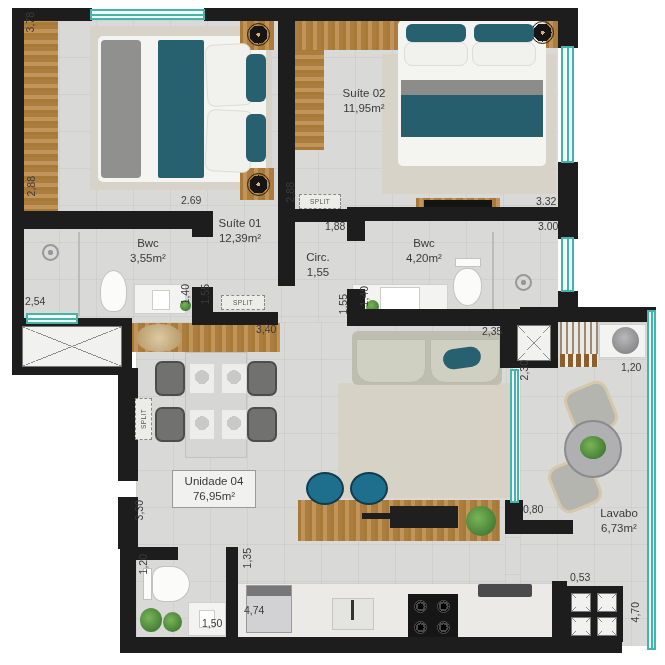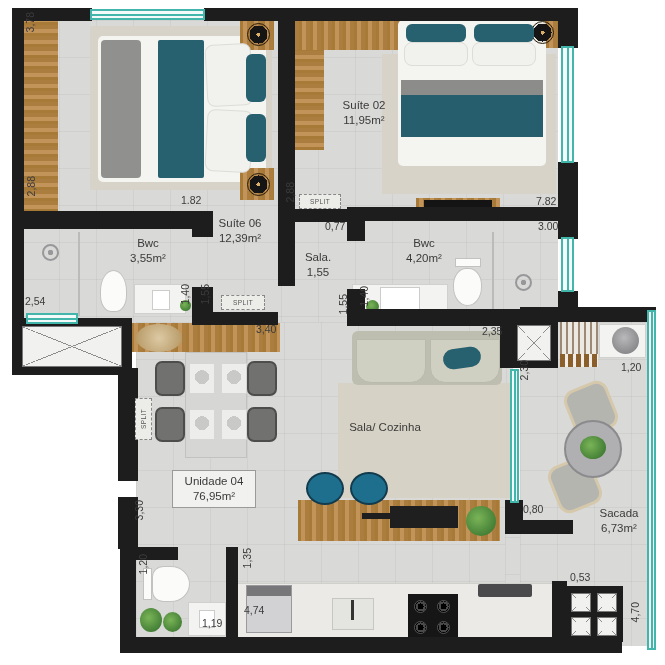--- a/index.html
+++ b/index.html
@@ -195,72 +195,71 @@
   <div class="xcell" style="left:597px;top:617px;width:20px;height:19px"></div>
 
   <div class="win winH" style="left:90px;top:9px;width:115px;height:11px"></div>
   <div class="win winV" style="left:561px;top:46px;width:13px;height:117px"></div>
   <div class="win winH" style="left:26px;top:313px;width:52px;height:11px"></div>
   <div class="win winV" style="left:561px;top:237px;width:13px;height:55px"></div>
   <div class="win winV" style="left:510px;top:369px;width:9px;height:134px"></div>
   <div class="win winV" style="left:647px;top:310px;width:9px;height:340px"></div>
 
   <div class="rlabel" style="left:202px;top:216px;width:76px">
-    <div>Suíte 06</div>
+    <div>Suíte 01</div>
     <div>12,39m²</div>
   </div>
-  <div class="rlabel" style="left:326px;top:98px;width:76px">
+  <div class="rlabel" style="left:326px;top:86px;width:76px">
     <div>Suíte 02</div>
     <div>11,95m²</div>
   </div>
   <div class="rlabel" style="left:112px;top:236px;width:72px">
     <div>Bwc</div>
     <div>3,55m²</div>
   </div>
   <div class="rlabel" style="left:388px;top:236px;width:72px">
     <div>Bwc</div>
     <div>4,20m²</div>
   </div>
   <div class="rlabel" style="left:292px;top:250px;width:52px">
-    <div>Sala.</div>
+    <div>Circ.</div>
     <div>1,55</div>
   </div>
   <div class="rlabel" style="left:325px;top:420px;width:120px">
-    <div>Sala/ Cozinha</div>
   </div>
   <div class="rlabel" style="left:172px;top:470px;width:78px;border:1px solid #9a9a98;background:rgba(244,244,242,.88);padding:3px 2px">
     <div>Unidade 04</div>
     <div>76,95m²</div>
   </div>
   <div class="rlabel" style="left:585px;top:506px;width:68px">
-    <div>Sacada</div>
+    <div>Lavabo</div>
     <div>6,73m²</div>
   </div>
 
   <div class="dim dimv" style="left:24px;top:12px">3,78</div>
   <div class="dim dimv" style="left:25px;top:176px">2,88</div>
-  <div class="dim" style="left:181px;top:194px">1.82</div>
+  <div class="dim" style="left:181px;top:194px">2.69</div>
   <div class="dim" style="left:25px;top:295px">2,54</div>
   <div class="dim dimv" style="left:179px;top:284px">1,40</div>
   <div class="dim dimv" style="left:199px;top:284px">1,55</div>
   <div class="dim dimv" style="left:284px;top:182px">2,88</div>
-  <div class="dim" style="left:325px;top:220px">0,77</div>
-  <div class="dim" style="left:536px;top:195px">7.82</div>
+  <div class="dim" style="left:325px;top:220px">1,88</div>
+  <div class="dim" style="left:536px;top:195px">3.32</div>
   <div class="dim" style="left:538px;top:220px">3.00</div>
   <div class="dim dimv" style="left:358px;top:286px">1,40</div>
   <div class="dim dimv" style="left:337px;top:294px">1,55</div>
   <div class="dim" style="left:482px;top:325px">2,35</div>
   <div class="dim" style="left:256px;top:323px">3,40</div>
   <div class="dim dimv" style="left:518px;top:360px">2,30</div>
   <div class="dim" style="left:621px;top:361px">1,20</div>
   <div class="dim" style="left:523px;top:503px">0,80</div>
   <div class="dim dimv" style="left:133px;top:500px">3,30</div>
   <div class="dim dimv" style="left:137px;top:554px">1,20</div>
   <div class="dim dimv" style="left:241px;top:548px">1,35</div>
-  <div class="dim" style="left:202px;top:617px">1,19</div>
+  <div class="dim" style="left:202px;top:617px">1,50</div>
   <div class="dim" style="left:244px;top:604px">4,74</div>
   <div class="dim" style="left:570px;top:571px">0,53</div>
   <div class="dim dimv" style="left:629px;top:602px">4,70</div>
 
   <div class="split" style="left:221px;top:295px;width:44px;height:15px">
     <span>SPLIT</span>
   </div>
   <div class="split" style="left:299px;top:194px;width:42px;height:15px">
     <span>SPLIT</span>
   </div>

